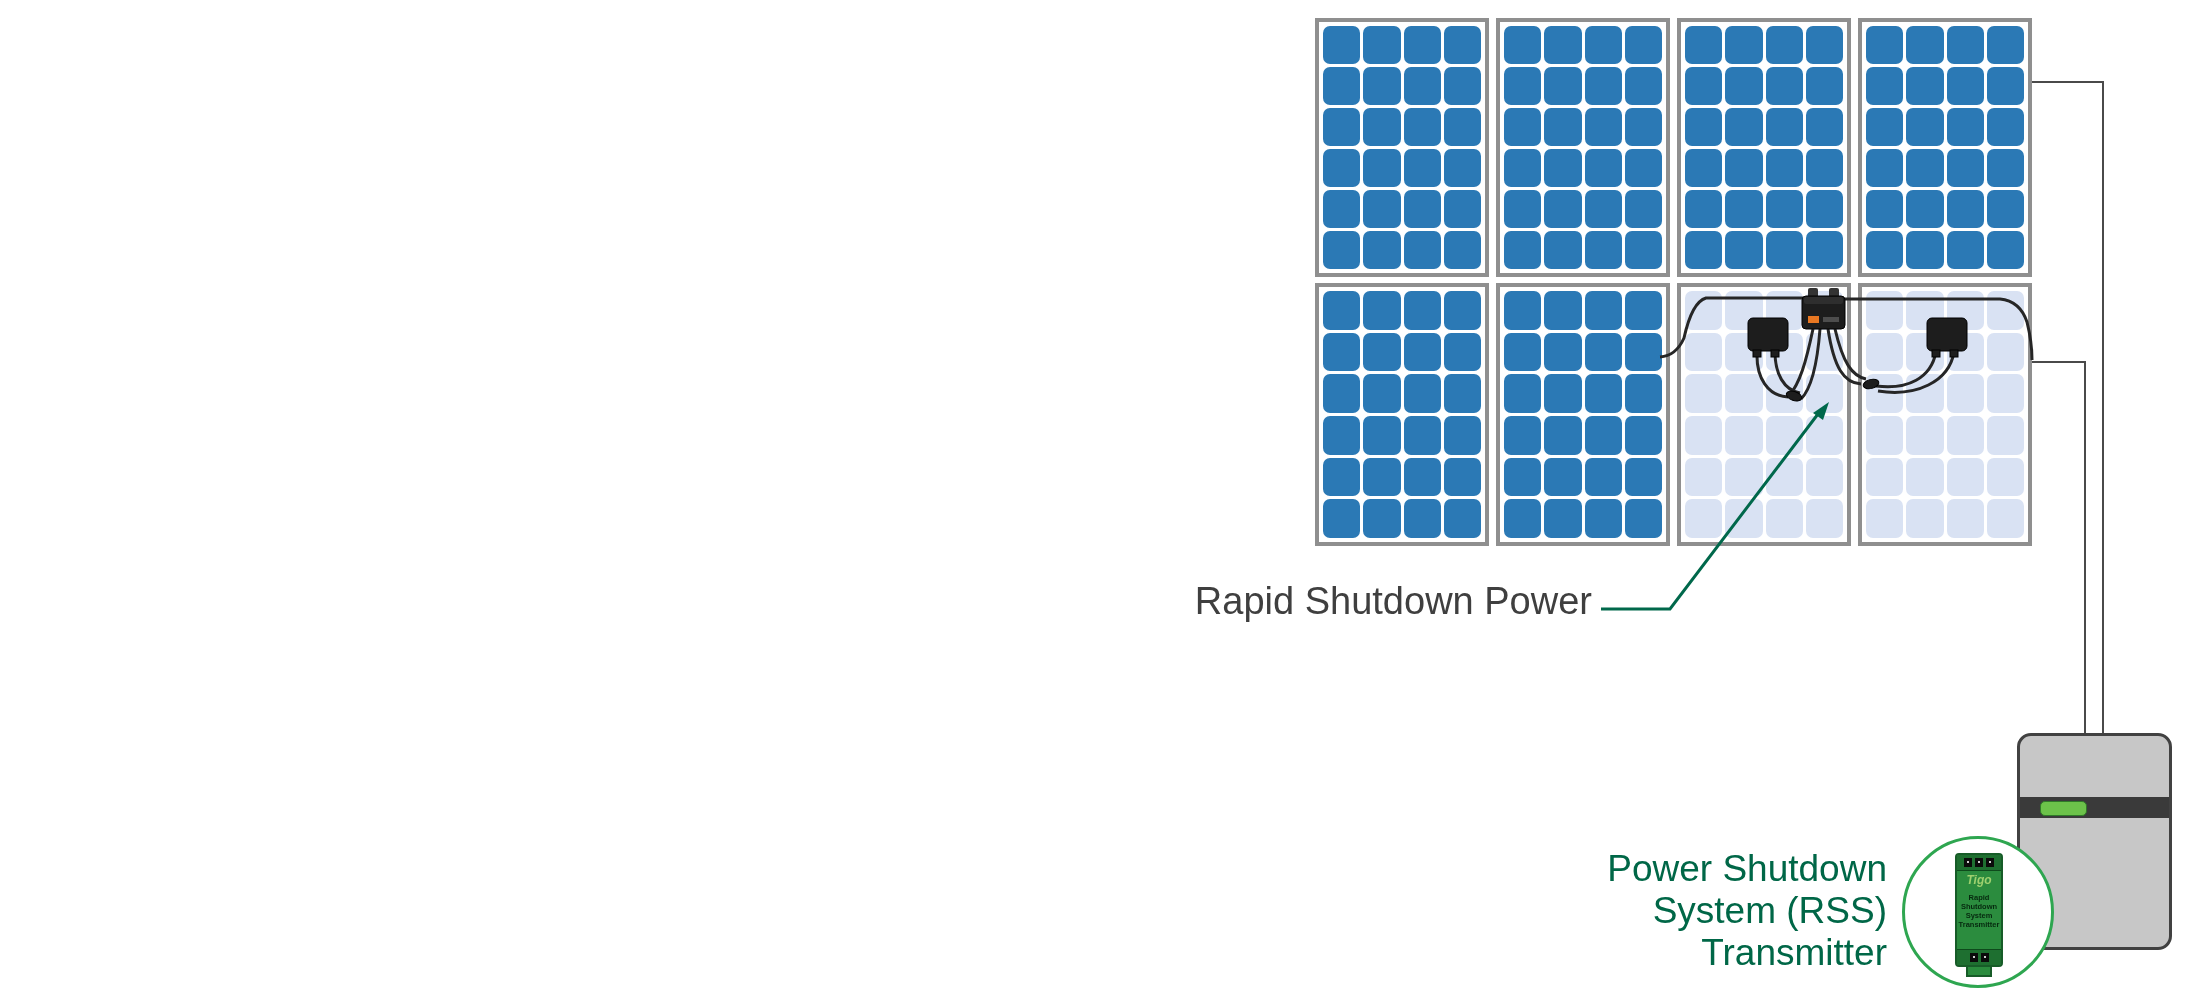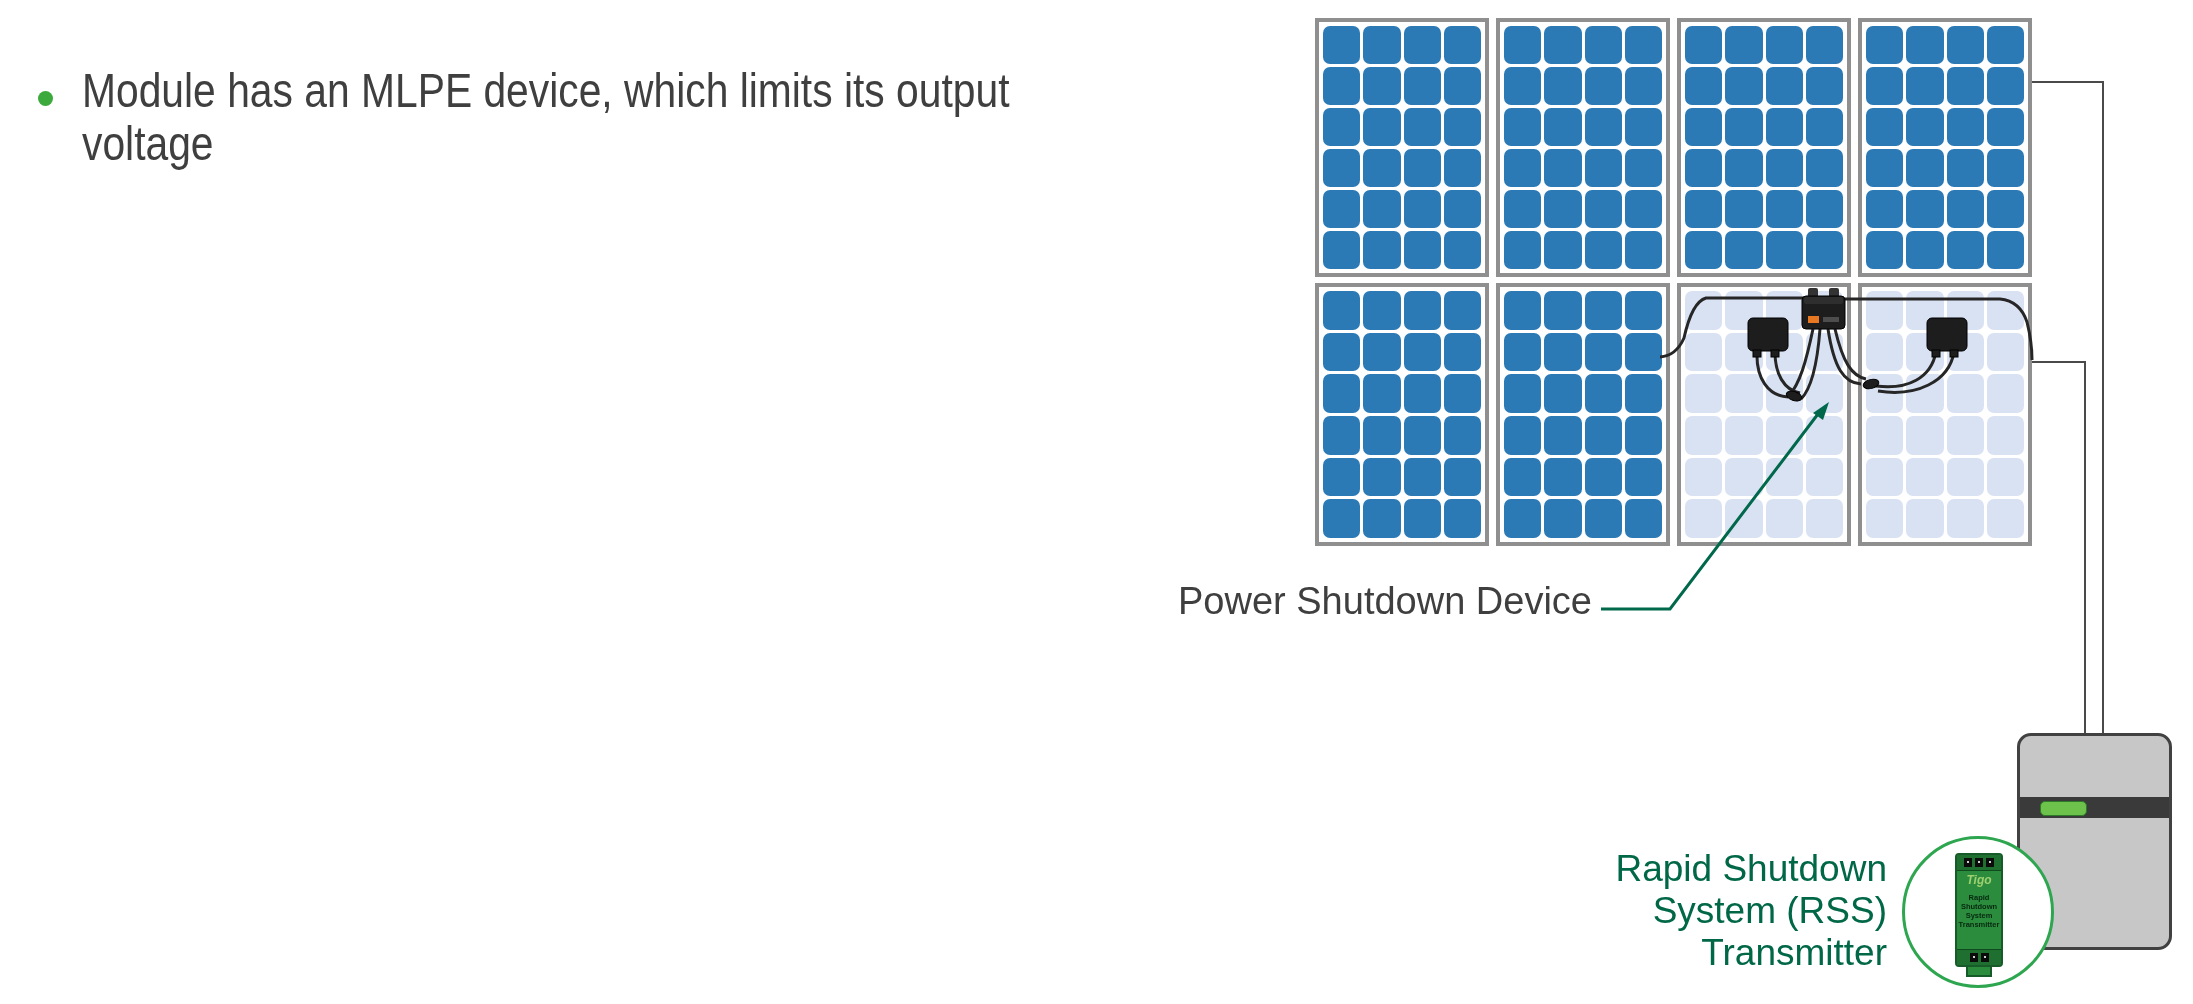--- a/index.html
+++ b/index.html
@@ -58,22 +58,20 @@
         font-size:7.5px;line-height:9px;font-weight:bold;color:#06290F;white-space:pre-line;}
   .tigo-tab{position:absolute;left:1966px;top:963px;width:26px;height:14px;box-sizing:border-box;
         background:var(--tigo-green);border:2px solid #175C28;border-top:none;z-index:4;}
 </style>
 </head>
 <body>
 
 <div id="slide">
 
   <ul class="bullets">
-  <li><span class="txt">Module has an MLPE device, which limits its output
-voltage</span></li>
 
 
 
 </ul>
 
   <div id="panel-array">
       <div class="panel" style="left: 1315px; top: 18px; width: 174px; height: 259px;">
         <div class="cell" style="background: rgb(43, 121, 181);"></div>
         <div class="cell" style="background: rgb(43, 121, 181);"></div>
         <div class="cell" style="background: rgb(43, 121, 181);"></div>
@@ -318,22 +316,22 @@
       <rect class="dev" x="1802" y="296" width="43" height="33" rx="4"></rect>
       <rect fill="#2E2E2E" x="1804" y="297" width="39" height="7" rx="2"></rect>
       <rect x="1808" y="316" width="11" height="7" fill="var(--accent-orange)"></rect>
       <rect x="1823" y="317" width="16" height="5" fill="#4D4D4D"></rect>
     </g>
 
     <path class="leader" d="M1601,609 H1670 L1821,410"></path>
     <polygon class="leader-head" points="1829,402 1823,420 1813,413"></polygon>
   </svg>
 
-  <div class="rsd-label">Power Shutdown Device</div>
-  <div class="rss-label">Rapid Shutdown
+  <div class="rsd-label">Rapid Shutdown Power</div>
+  <div class="rss-label">Power Shutdown
 System (RSS)
 Transmitter</div>
 
   <div class="inverter">
     <div class="band"></div>
     <div class="led"></div>
   </div>
 
   <div class="circle"></div>
   <div class="tigo-tab"></div>

